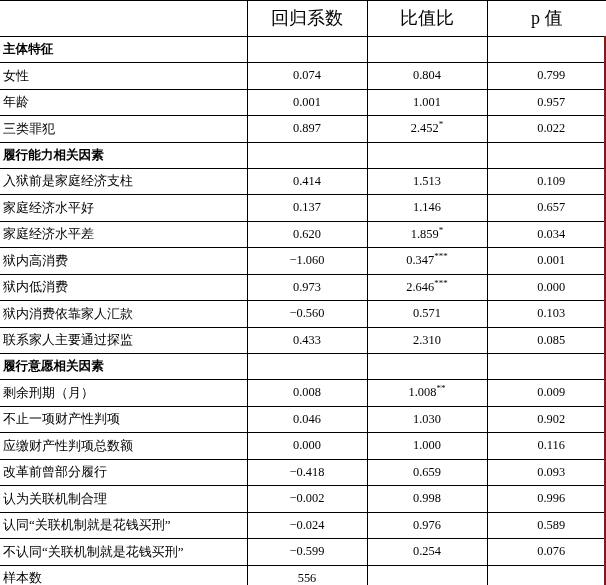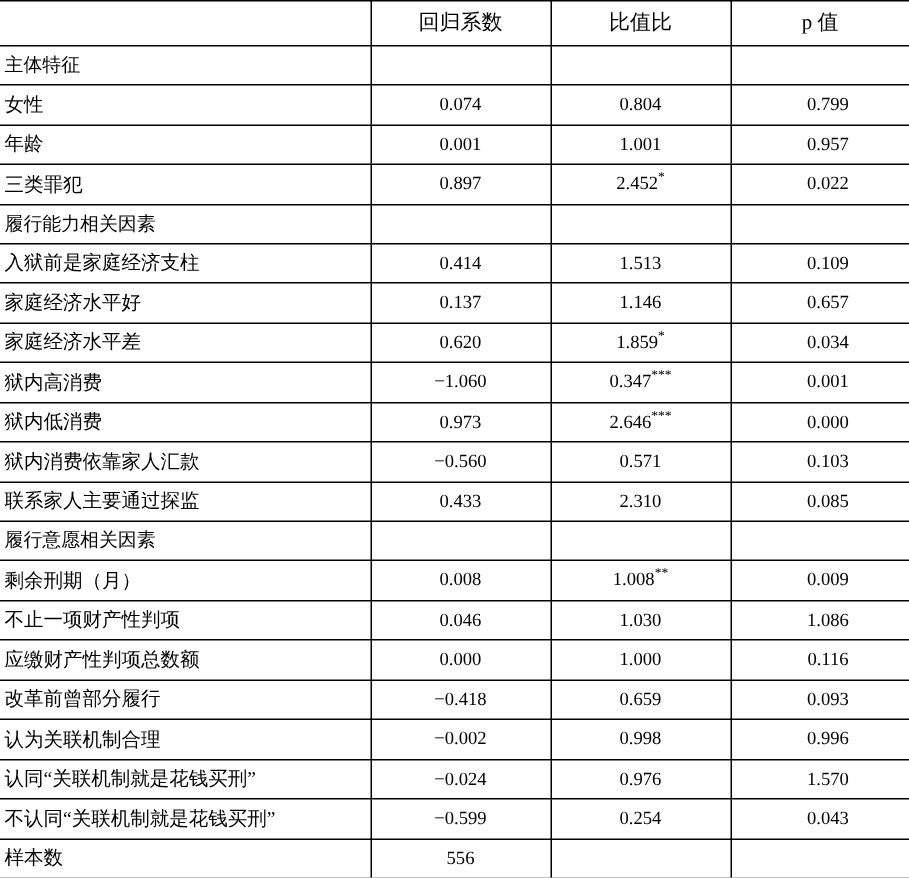--- a/index.html
+++ b/index.html
@@ -29,21 +29,21 @@
   table.reg col.c1 { width: 120px; }
   table.reg col.c2 { width: 120px; }
   table.reg col.c3 { width: 119px; }
 
   table.reg tr.head th {
     font-weight: normal;
     text-align: center;
     padding: 5px 4px 6px 4px;
     border-top: 1.3px solid #000;
     border-bottom: 1.1px solid #000;
-    font-size: 14px;
+    font-size: 18px;
   }
   table.reg tr.head th.lbl {
     border-right: 1px solid #000;
     text-align: left;
   }
   table.reg tr.head th.v1 { border-right: 1px solid #000; }
   table.reg tr.head th.v2 { border-right: 1px solid #000; }
 
   table.reg td {
     padding: 3.5px 4px 4px 4px;
@@ -55,27 +55,27 @@
     text-align: left;
     padding-left: 3px;
     border-right: 1px solid #000;
     font-size: 13px;
   }
   table.reg td.val {
     text-align: center;
     font-size: 12.4px;
     border-right: 1px solid #000;
   }
-  table.reg td.val.last { border-right: 1px solid #7f1d1d; padding-left: 15px; }
+  table.reg td.val.last { border-right: 4px solid #7f1d1d; padding-left: 15px; }
   table.reg tr.section td {
     font-size: 12.6px;
     padding-top: 4px;
     padding-bottom: 4px;
   }
-  table.reg tr.section td.lbl { font-weight: normal; }
+  table.reg tr.section td.lbl { font-weight: bold; }
 
   .sup {
     font-size: 9px;
     vertical-align: super;
     line-height: 0;
   }
   .nowrap { white-space: nowrap; }
 </style>
 </head>
 <body>
@@ -178,21 +178,21 @@
         <tr>
           <td class="lbl">剩余刑期（月）</td>
           <td class="val">0.008</td>
           <td class="val"><span class="nowrap">1.008<span class="sup">**</span></span></td>
           <td class="val last">0.009</td>
         </tr>
         <tr>
           <td class="lbl">不止一项财产性判项</td>
           <td class="val">0.046</td>
           <td class="val"><span class="nowrap">1.030</span></td>
-          <td class="val last">1.086</td>
+          <td class="val last">0.902</td>
         </tr>
         <tr>
           <td class="lbl">应缴财产性判项总数额</td>
           <td class="val">0.000</td>
           <td class="val"><span class="nowrap">1.000</span></td>
           <td class="val last">0.116</td>
         </tr>
         <tr>
           <td class="lbl">改革前曾部分履行</td>
           <td class="val">−0.418</td>
@@ -202,27 +202,27 @@
         <tr>
           <td class="lbl">认为关联机制合理</td>
           <td class="val">−0.002</td>
           <td class="val"><span class="nowrap">0.998</span></td>
           <td class="val last">0.996</td>
         </tr>
         <tr>
           <td class="lbl">认同“关联机制就是花钱买刑”</td>
           <td class="val">−0.024</td>
           <td class="val"><span class="nowrap">0.976</span></td>
-          <td class="val last">1.570</td>
+          <td class="val last">0.589</td>
         </tr>
         <tr>
           <td class="lbl">不认同“关联机制就是花钱买刑”</td>
           <td class="val">−0.599</td>
           <td class="val"><span class="nowrap">0.254</span></td>
-          <td class="val last">0.043</td>
+          <td class="val last">0.076</td>
         </tr>
         <tr>
           <td class="lbl">样本数</td>
           <td class="val">556</td>
           <td class="val"></td>
           <td class="val last"></td>
         </tr>
       </tbody>
   </table>
 

